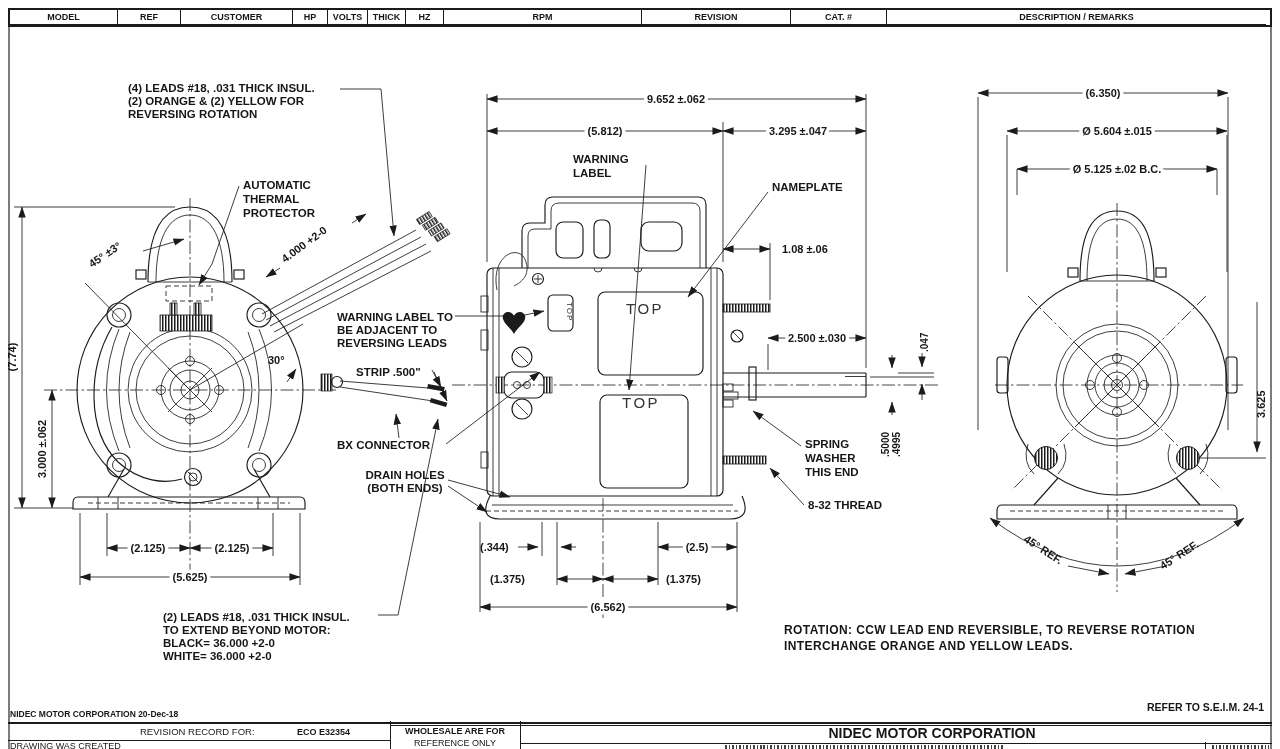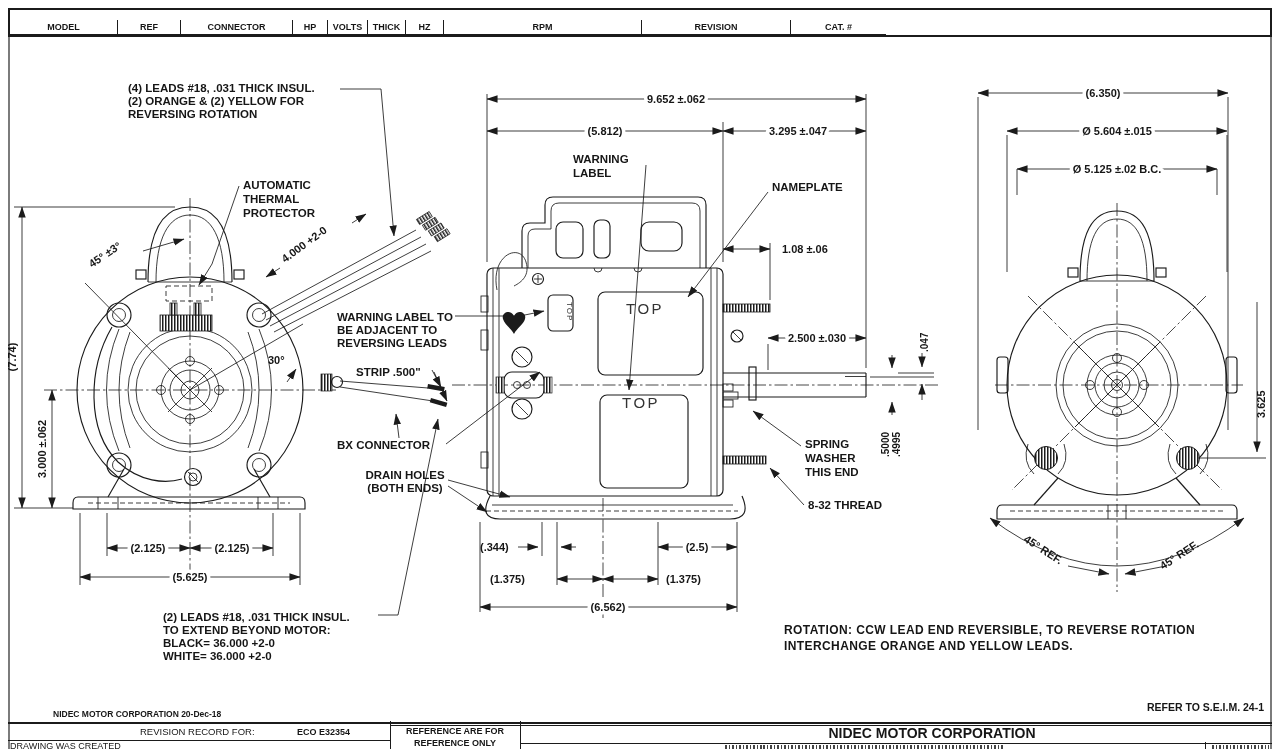--- a/index.html
+++ b/index.html
@@ -1,21 +1,21 @@
 <!DOCTYPE html>
 <html><head>
 <meta charset="utf-8">
 <style>
   html,body{margin:0;padding:0;background:#e8e8e8;}
   .sheet{position:relative;width:1280px;height:749px;background:#ffffff;overflow:hidden;
          font-family:"Liberation Sans",sans-serif;color:#161616;}
   .sheet svg{position:absolute;left:0;top:0;}
   
   .spec{position:absolute;left:8px;top:8px;width:1264px;border:2px solid #1b1b1b;box-sizing:border-box;background:#fff;z-index:5;}
-  .specrow{display:grid;grid-template-columns:107px 63px 112px 35px 40px 38px 38px 198px 149px 96px 380px;margin-top:10px;}
+  .specrow{display:grid;grid-template-columns:107px 63px 112px 35px 40px 38px 38px 198px 149px 96px 380px;}
   .specrow>div{border-left:1.2px solid #1b1b1b;border-bottom:1.2px solid #1b1b1b;text-align:center;
       font-size:9px;line-height:14px;height:14px;white-space:nowrap;overflow:hidden;}
   .specrow>div:first-child{border-left:none;}
   .specrow.vals>div{border-bottom:none;line-height:15px;height:15px;font-weight:400;}
   .specrow.hdrs>div{font-weight:700;}
   
   .fline{position:absolute;background:#1b1b1b;z-index:6;}
   .ftxt{position:absolute;white-space:nowrap;z-index:7;background:transparent;}
   .smudge{position:absolute;z-index:7;background:repeating-linear-gradient(90deg,#444 0 1.5px,#fff 1.5px 3.5px);}
   
@@ -380,45 +380,46 @@
 <g>
   <text class="t12" x="784" y="634">ROTATION: CCW LEAD END REVERSIBLE, TO REVERSE ROTATION</text>
   <text class="t12" x="784" y="650">INTERCHANGE ORANGE AND YELLOW LEADS.</text>
 </g>
 </svg>
 
 <div class="spec">
   <div class="specrow hdrs">
     <div>MODEL</div>
     <div>REF</div>
-    <div>CONNECTOR</div>
+    <div>CUSTOMER</div>
     <div>HP</div>
     <div>VOLTS</div>
     <div>THICK</div>
     <div>HZ</div>
     <div>RPM</div>
     <div>REVISION</div>
     <div>CAT. #</div>
+    <div>DESCRIPTION / REMARKS</div>
   </div>
 </div>
 
-<div class="ftxt" style="left:10px;top:709px;font-size:8.5px;font-weight:700;margin-left:43px;">NIDEC MOTOR CORPORATION 20-Dec-18</div>
+<div class="ftxt" style="left:10px;top:709px;font-size:8.5px;font-weight:700;">NIDEC MOTOR CORPORATION 20-Dec-18</div>
 <div class="ftxt" style="right:16px;top:701px;font-size:10.5px;font-weight:700;">REFER TO S.E.I.M. 24-1</div>
 
 <div class="fline" style="left:8px;top:721.5px;width:1264px;height:2px;"></div>
 <div class="fline" style="left:390px;top:725px;width:882px;height:1.2px;"></div>
 <div class="fline" style="left:8px;top:739.5px;width:382px;height:1.5px;"></div>
 <div class="fline" style="left:520px;top:742.5px;width:752px;height:1.2px;"></div>
 <div class="fline" style="left:390px;top:721px;width:1.2px;height:28px;"></div>
 <div class="fline" style="left:520px;top:721px;width:1.2px;height:28px;"></div>
 <div class="fline" style="left:1205px;top:742px;width:1.2px;height:7px;"></div>
 
 <div class="ftxt" style="left:140px;top:726px;font-size:9.5px;font-weight:400;">REVISION RECORD FOR:</div>
 <div class="ftxt" style="left:297px;top:727px;font-size:9px;font-weight:700;">ECO E32354</div>
 <div class="ftxt" style="left:10px;top:741px;font-size:9px;font-weight:400;">DRAWING WAS CREATED</div>
-<div class="ftxt" style="left:390px;width:130px;top:726px;font-size:9px;font-weight:700;text-align:center;">REFERENCE ARE FOR</div>
-<div class="ftxt" style="left:390px;width:130px;top:738px;font-size:9px;font-weight:700;text-align:center;">REFERENCE ONLY</div>
+<div class="ftxt" style="left:390px;width:130px;top:726px;font-size:9px;font-weight:700;text-align:center;">WHOLESALE ARE FOR</div>
+<div class="ftxt" style="left:390px;width:130px;top:738px;font-size:9px;font-weight:400;text-align:center;">REFERENCE ONLY</div>
 <div class="ftxt" style="left:520px;width:824px;top:725px;font-size:14px;font-weight:700;text-align:center;">NIDEC MOTOR CORPORATION</div>
 
 <div class="smudge" style="left:725px;top:745px;width:280px;height:4px;"></div>
 <div class="smudge" style="left:1212px;top:745px;width:58px;height:4px;"></div>
 
 </div>
 
 </body></html>

